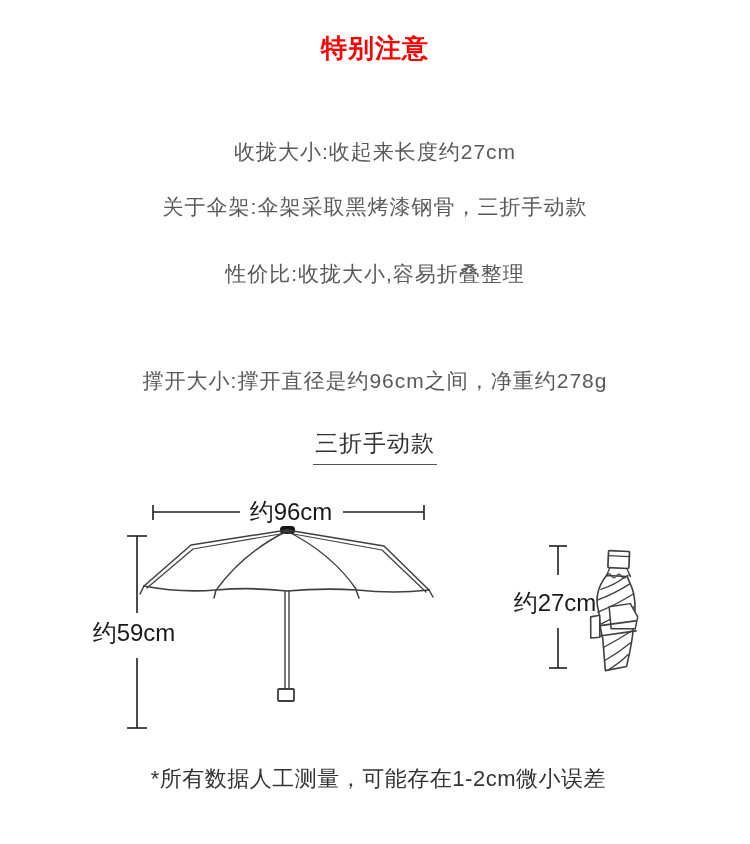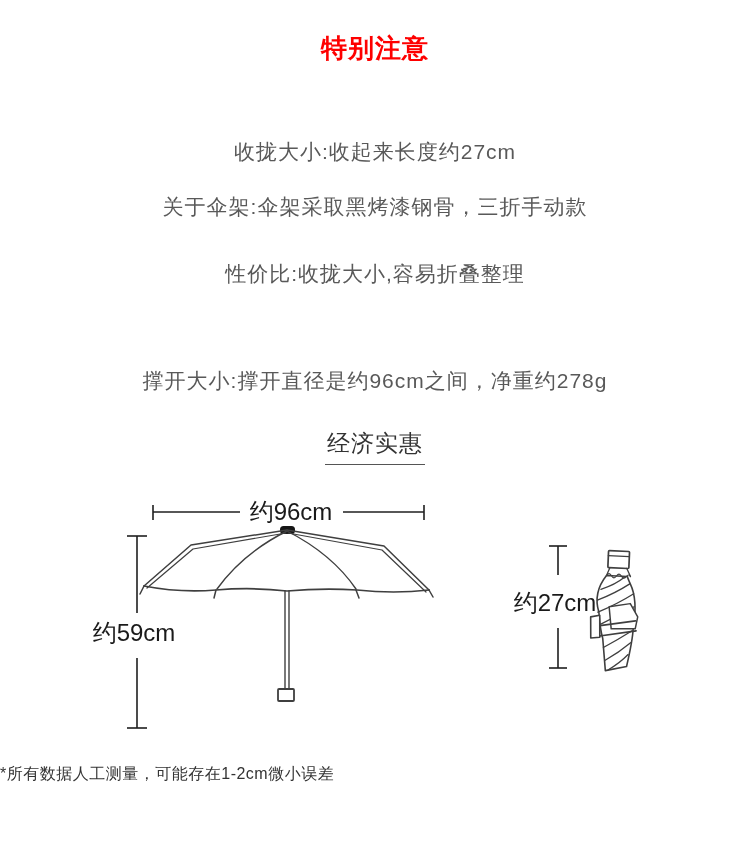--- a/index.html
+++ b/index.html
@@ -54,22 +54,22 @@
   }
   .diagram-svg {
     position: absolute;
     top: 480px; left: 0;
   }
   .footnote {
     position: absolute;
     top: 764px; left: 0;
     width: 606px;
     margin: 0;
-    text-align: left;
-    font-size: 16px;
+    text-align: right;
+    font-size: 22px;
     letter-spacing: 0.5px;
     color: #333333;
   }
   .dim-text {
     font-family: "Liberation Sans", "DejaVu Sans", sans-serif;
     font-size: 24px;
     fill: #1a1a1a;
   }
   .art { stroke: #3f3f3f; fill: none; stroke-linecap: round; stroke-linejoin: round; }
   .art-fill { stroke: #3f3f3f; fill: #ffffff; stroke-linecap: round; stroke-linejoin: round; }
@@ -81,21 +81,21 @@
 <div class="page">
 
   <h1 class="title">特别注意</h1>
 
   <p class="spec spec-0">收拢大小:收起来长度约27cm</p>
   <p class="spec spec-1">关于伞架:伞架采取黑烤漆钢骨，三折手动款</p>
   <p class="spec spec-2">性价比:收拢大小,容易折叠整理</p>
   <p class="spec spec-3">撑开大小:撑开直径是约96cm之间，净重约278g</p>
 
   <div class="section">
-    <span class="section-text">经济实惠</span>
+    <span class="section-text">三折手动款</span>
   </div>
 
   <svg class="diagram-svg" width="750" height="290" viewBox="0 0 750 290">
 
     <g>
       <line class="dim" x1="153" y1="25" x2="153" y2="40" stroke-width="1.6"></line>
       <line class="dim" x1="424" y1="25" x2="424" y2="40" stroke-width="1.6"></line>
       <line class="dim" x1="153" y1="32" x2="240" y2="32" stroke-width="1.6"></line>
       <line class="dim" x1="343" y1="32" x2="424" y2="32" stroke-width="1.6"></line>
       <text class="dim-text" x="291" y="40" text-anchor="middle">约96cm</text>

